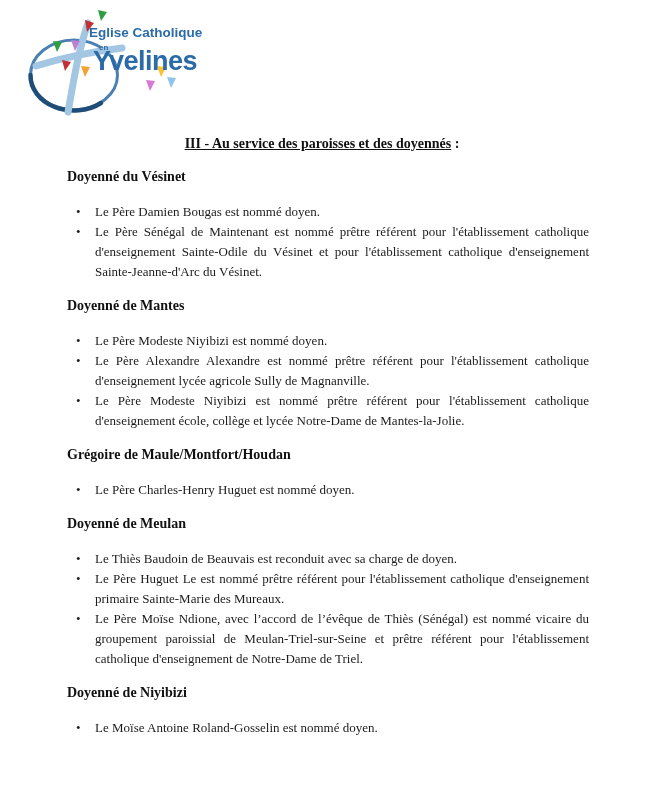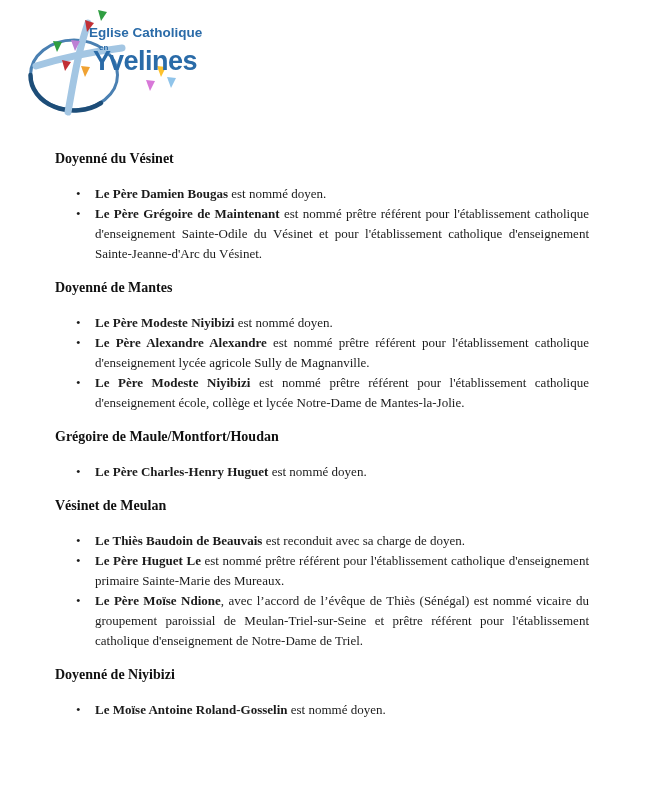--- a/index.html
+++ b/index.html
@@ -24,21 +24,21 @@
     font-size: 14px;
     line-height: 18px;
     color: #111;
   }
   .doc-title .underlined { text-decoration: underline; }
 
   h2.section-heading {
     font-size: 14px;
     font-weight: bold;
     color: #111;
-    margin: 15px 0 0 0;
+    margin: 15px 0 0 12px;
     line-height: 18px;
   }
 
   ul.appointments {
     list-style: none;
     margin: 16px 0 0 0;
     padding: 0;
   }
   ul.appointments li {
     position: relative;
@@ -46,21 +46,21 @@
     font-size: 13px;
     line-height: 20px;
     text-align: justify;
     text-align-last: left;
   }
   ul.appointments li .bullet {
     position: absolute;
     left: 21px; top: 0;
     font-size: 13px;
   }
-  ul.appointments li .name { font-weight: bold; }
+  ul.appointments li .name { font-weight: normal; }
 </style>
 </head>
 <body>
 
 <div class="page">
 
   <div class="logo">
     <svg width="190" height="114" viewBox="0 0 190 114" xmlns="http://www.w3.org/2000/svg">
 
       <ellipse cx="46" cy="71" rx="43.5" ry="35" fill="none" stroke-width="3" stroke="#4a80b2"></ellipse>
@@ -80,30 +80,33 @@
       <polygon points="139,73 148,74 143,84" fill="#90c4ea"></polygon>
 
       <text x="61" y="33" font-family="Liberation Sans, sans-serif" font-size="13.5" font-weight="600" fill="#2a6ba8">Eglise Catholique</text>
       <text x="71" y="46" font-family="Liberation Sans, sans-serif" font-size="8" font-weight="600" fill="#2a6ba8">en</text>
       <text x="65" y="66" font-family="Liberation Sans, sans-serif" font-size="27" font-weight="600" letter-spacing="-0.5" fill="#2a6ba8">Yvelines</text>
     </svg>
   </div>
 
   <div class="content">
 
+    <div class="doc-title">
+      <span class="underlined">III - Au service des paroisses et des doyennés</span><span> :</span>
+    </div>
 
     <h2 class="section-heading">Doyenné du Vésinet</h2>
     <ul class="appointments">
       <li>
         <span class="bullet">•</span>
         <span class="name">Le Père Damien Bougas</span><span> est nommé doyen.</span>
       </li>
       <li>
         <span class="bullet">•</span>
-        <span class="name">Le Père Grégoire de Maintenant</span><span> est nommé prêtre référent pour l'établissement catholique d'enseignement Sainte-Odile du Vésinet et pour l'établissement catholique d'enseignement Sainte-Jeanne-d'Arc du Vésinet.</span>
+        <span class="name">Le Père Sénégal de Maintenant</span><span> est nommé prêtre référent pour l'établissement catholique d'enseignement Sainte-Odile du Vésinet et pour l'établissement catholique d'enseignement Sainte-Jeanne-d'Arc du Vésinet.</span>
       </li>
     </ul>
 
     <h2 class="section-heading">Doyenné de Mantes</h2>
     <ul class="appointments">
       <li>
         <span class="bullet">•</span>
         <span class="name">Le Père Modeste Niyibizi</span><span> est nommé doyen.</span>
       </li>
       <li>
@@ -117,21 +120,21 @@
     </ul>
 
     <h2 class="section-heading">Grégoire de Maule/Montfort/Houdan</h2>
     <ul class="appointments">
       <li>
         <span class="bullet">•</span>
         <span class="name">Le Père Charles-Henry Huguet</span><span> est nommé doyen.</span>
       </li>
     </ul>
 
-    <h2 class="section-heading">Vésinet de Meulan</h2>
+    <h2 class="section-heading">Doyenné de Meulan</h2>
     <ul class="appointments">
       <li>
         <span class="bullet">•</span>
         <span class="name">Le Thiès Baudoin de Beauvais</span><span> est reconduit avec sa charge de doyen.</span>
       </li>
       <li>
         <span class="bullet">•</span>
         <span class="name">Le Père Huguet Le</span><span> est nommé prêtre référent pour l'établissement catholique d'enseignement primaire Sainte-Marie des Mureaux.</span>
       </li>
       <li>

